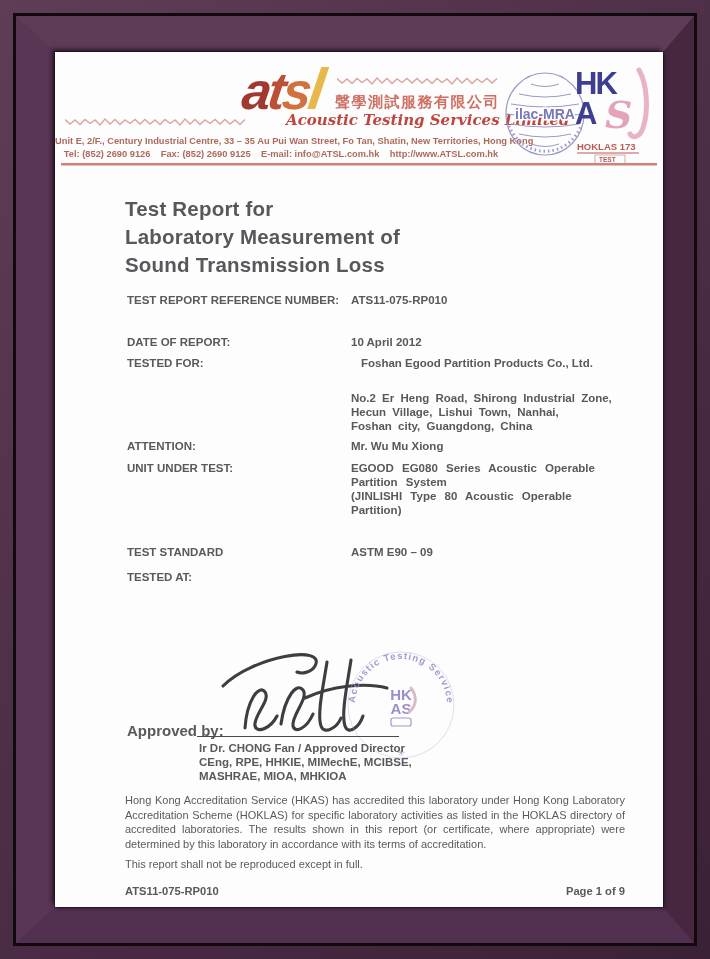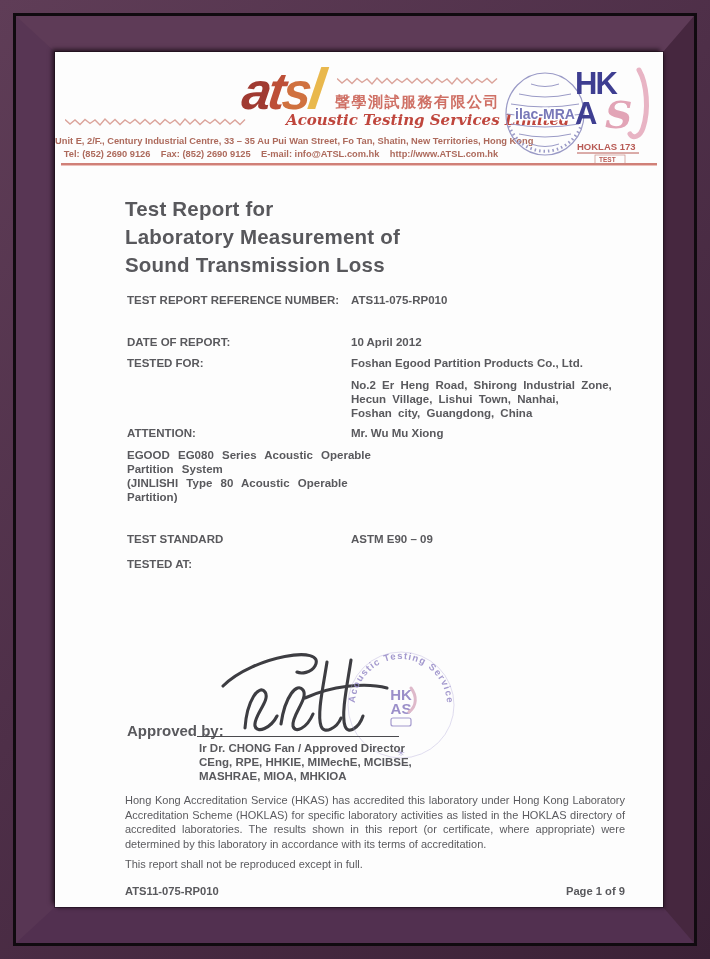--- a/index.html
+++ b/index.html
@@ -50,21 +50,21 @@
 
   
   .fields{position:absolute;left:72px;top:241px;width:500px;}
   .field-row{display:flex;align-items:flex-start;}
   .field-label{width:224px;flex:none;font-size:11.5px;font-weight:700;
     color:#59595d;line-height:14px;}
   .field-value{flex:1;font-size:11.5px;font-weight:700;color:#59595d;
     line-height:14px;white-space:pre-line;}
   .field-row:nth-child(1){margin-bottom:28px;}
   .field-row:nth-child(2){margin-bottom:7px;}
-  .field-row:nth-child(3){margin-bottom:8px;}
+  .field-row:nth-child(3){margin-bottom:21px;gap:10px;}
   .field-row:nth-child(4){margin-bottom:6px;}
   .field-row:nth-child(4) .field-value{word-spacing:3px;}
   .field-row:nth-child(5){margin-bottom:8px;}
   .field-row:nth-child(6){margin-bottom:28px;}
   .field-row:nth-child(6) .field-value{word-spacing:5px;}
   .field-row:nth-child(7){margin-bottom:11px;}
 
   
   .approval{position:absolute;left:72px;top:592px;width:480px;height:190px;}
   .sig{position:absolute;left:66px;top:0;}
@@ -161,20 +161,21 @@
         <div class="field-label"></div>
         <div class="field-value">No.2 Er Heng Road, Shirong Industrial Zone,
 Hecun Village, Lishui Town, Nanhai,
 Foshan city, Guangdong, China</div>
       </div>
       <div class="field-row">
         <div class="field-label">ATTENTION:</div>
         <div class="field-value">Mr. Wu Mu Xiong</div>
       </div>
       <div class="field-row">
+        <div class="field-label">UNIT UNDER TEST:</div>
         <div class="field-value">EGOOD EG080 Series Acoustic Operable
 Partition System
 (JINLISHI Type 80 Acoustic Operable
 Partition)</div>
       </div>
       <div class="field-row">
         <div class="field-label">TEST STANDARD</div>
         <div class="field-value">ASTM E90 – 09</div>
       </div>
       <div class="field-row">

